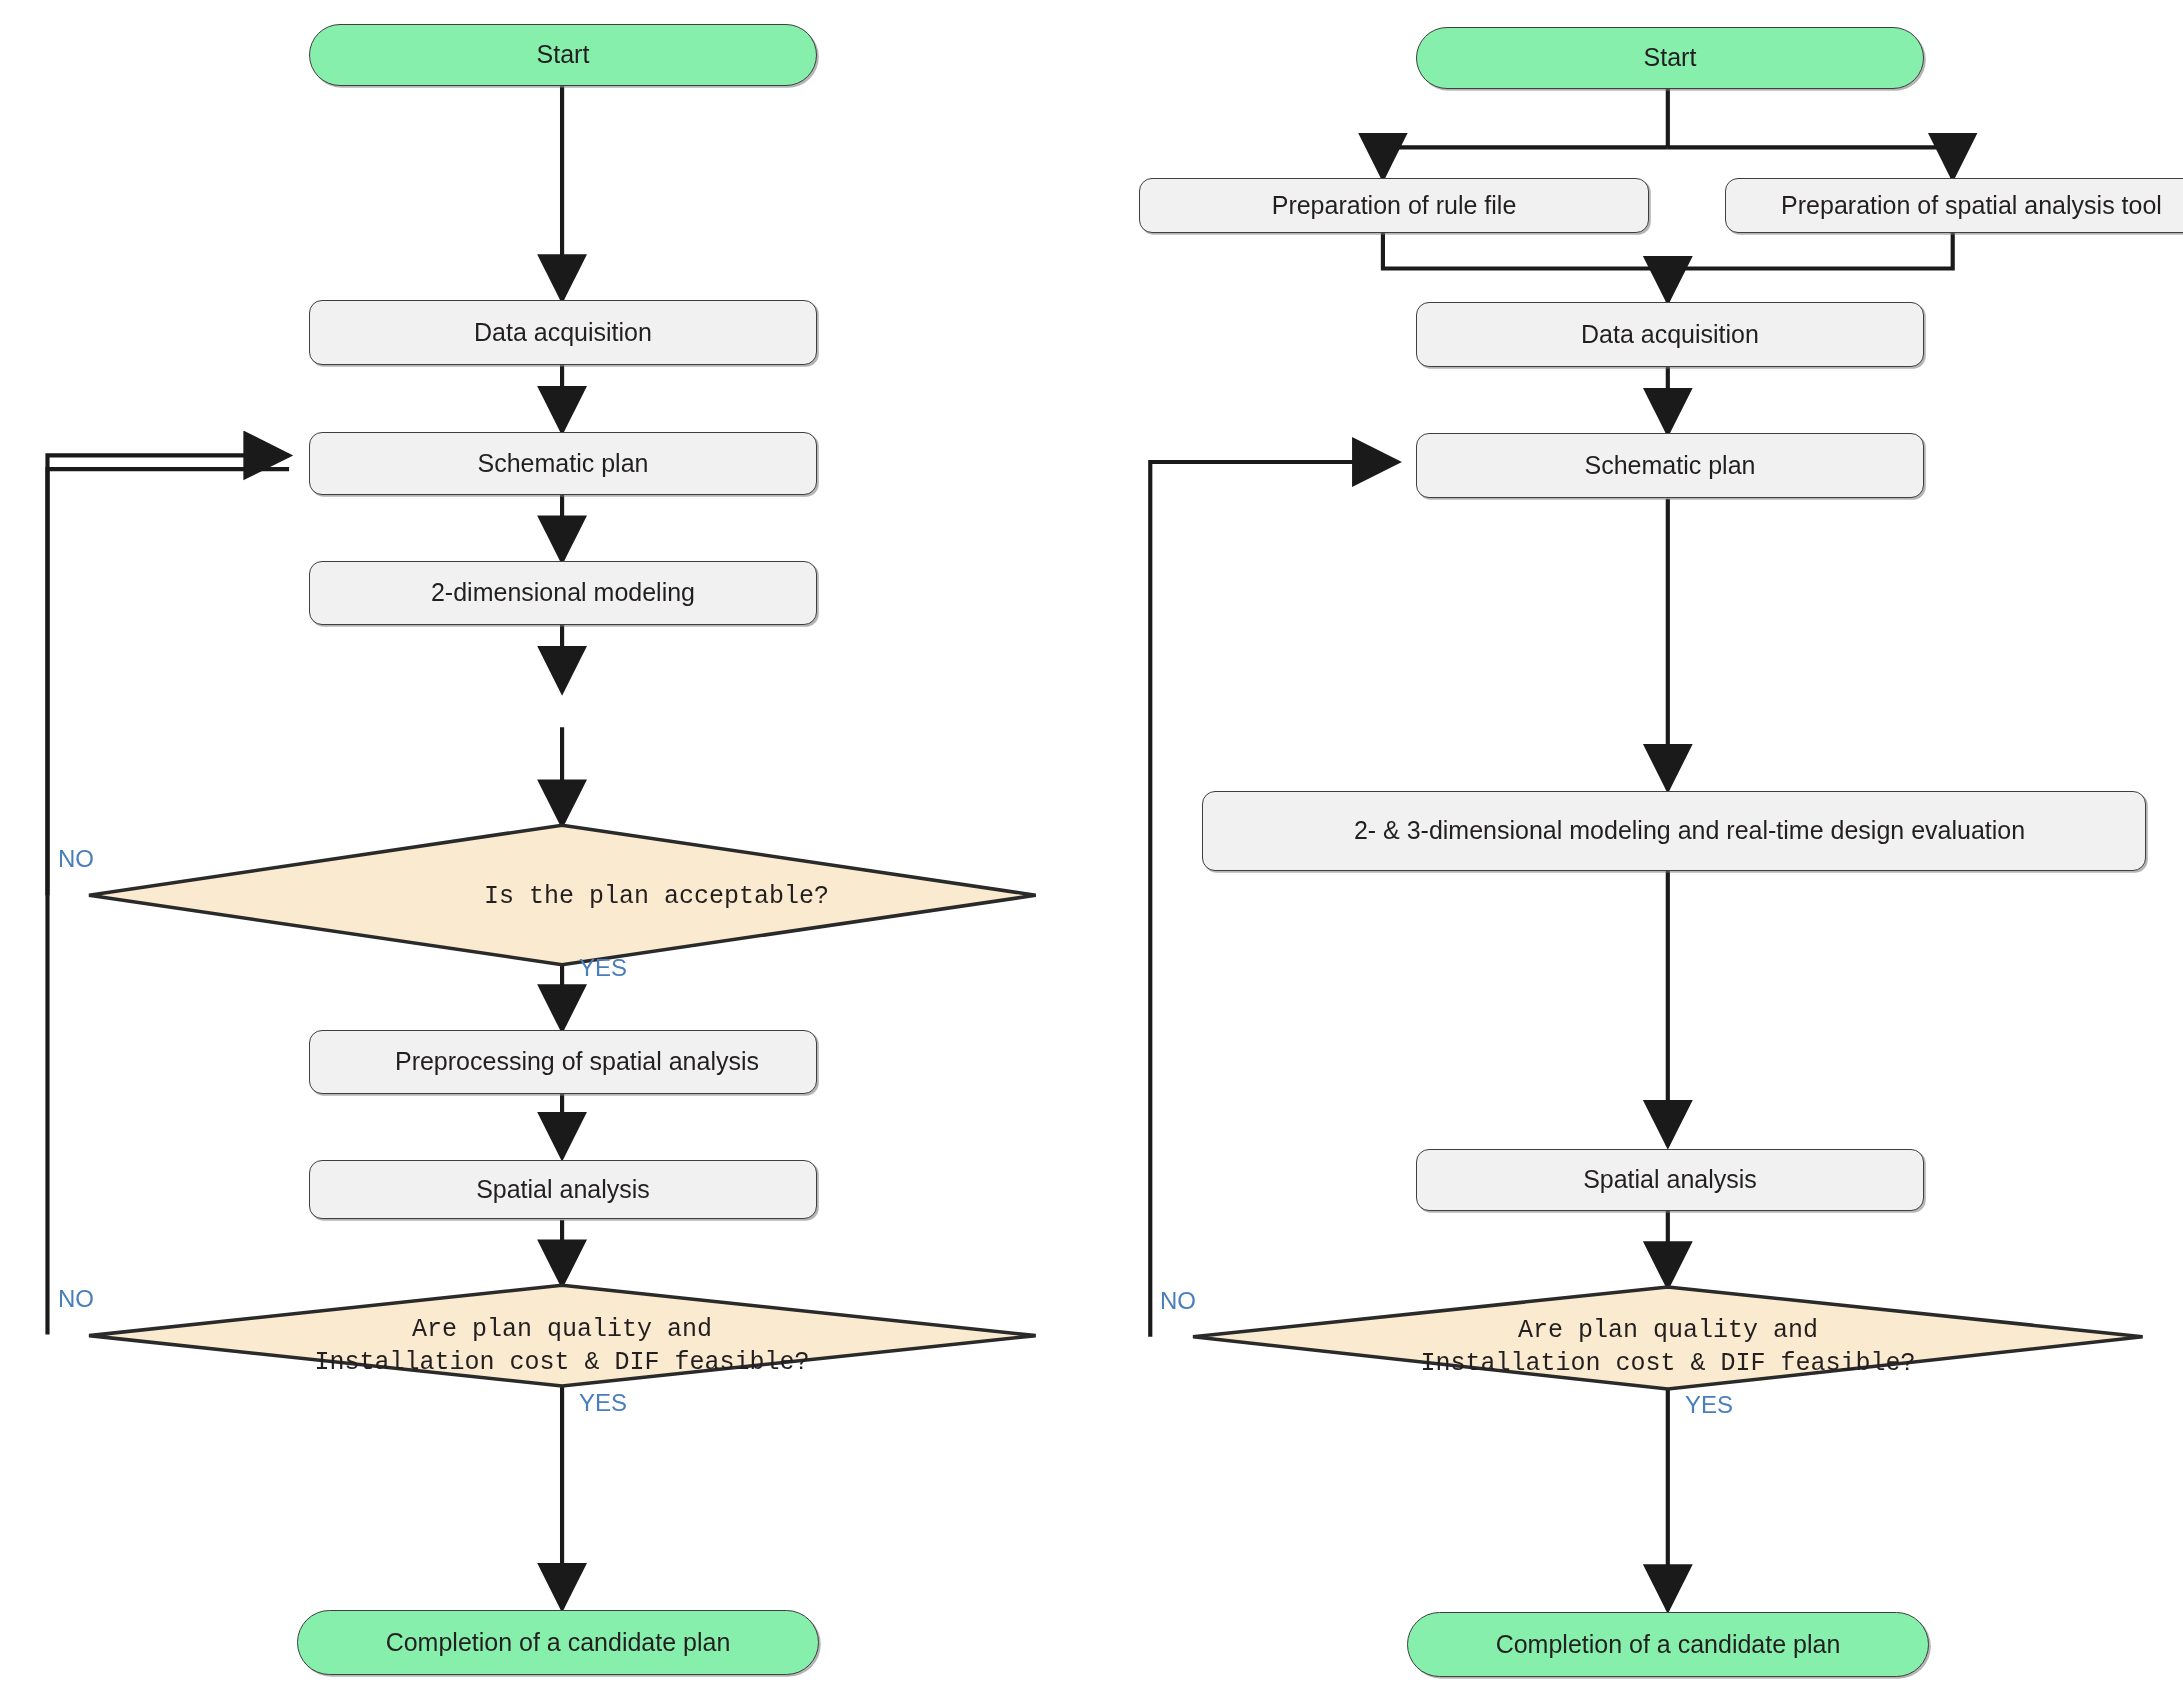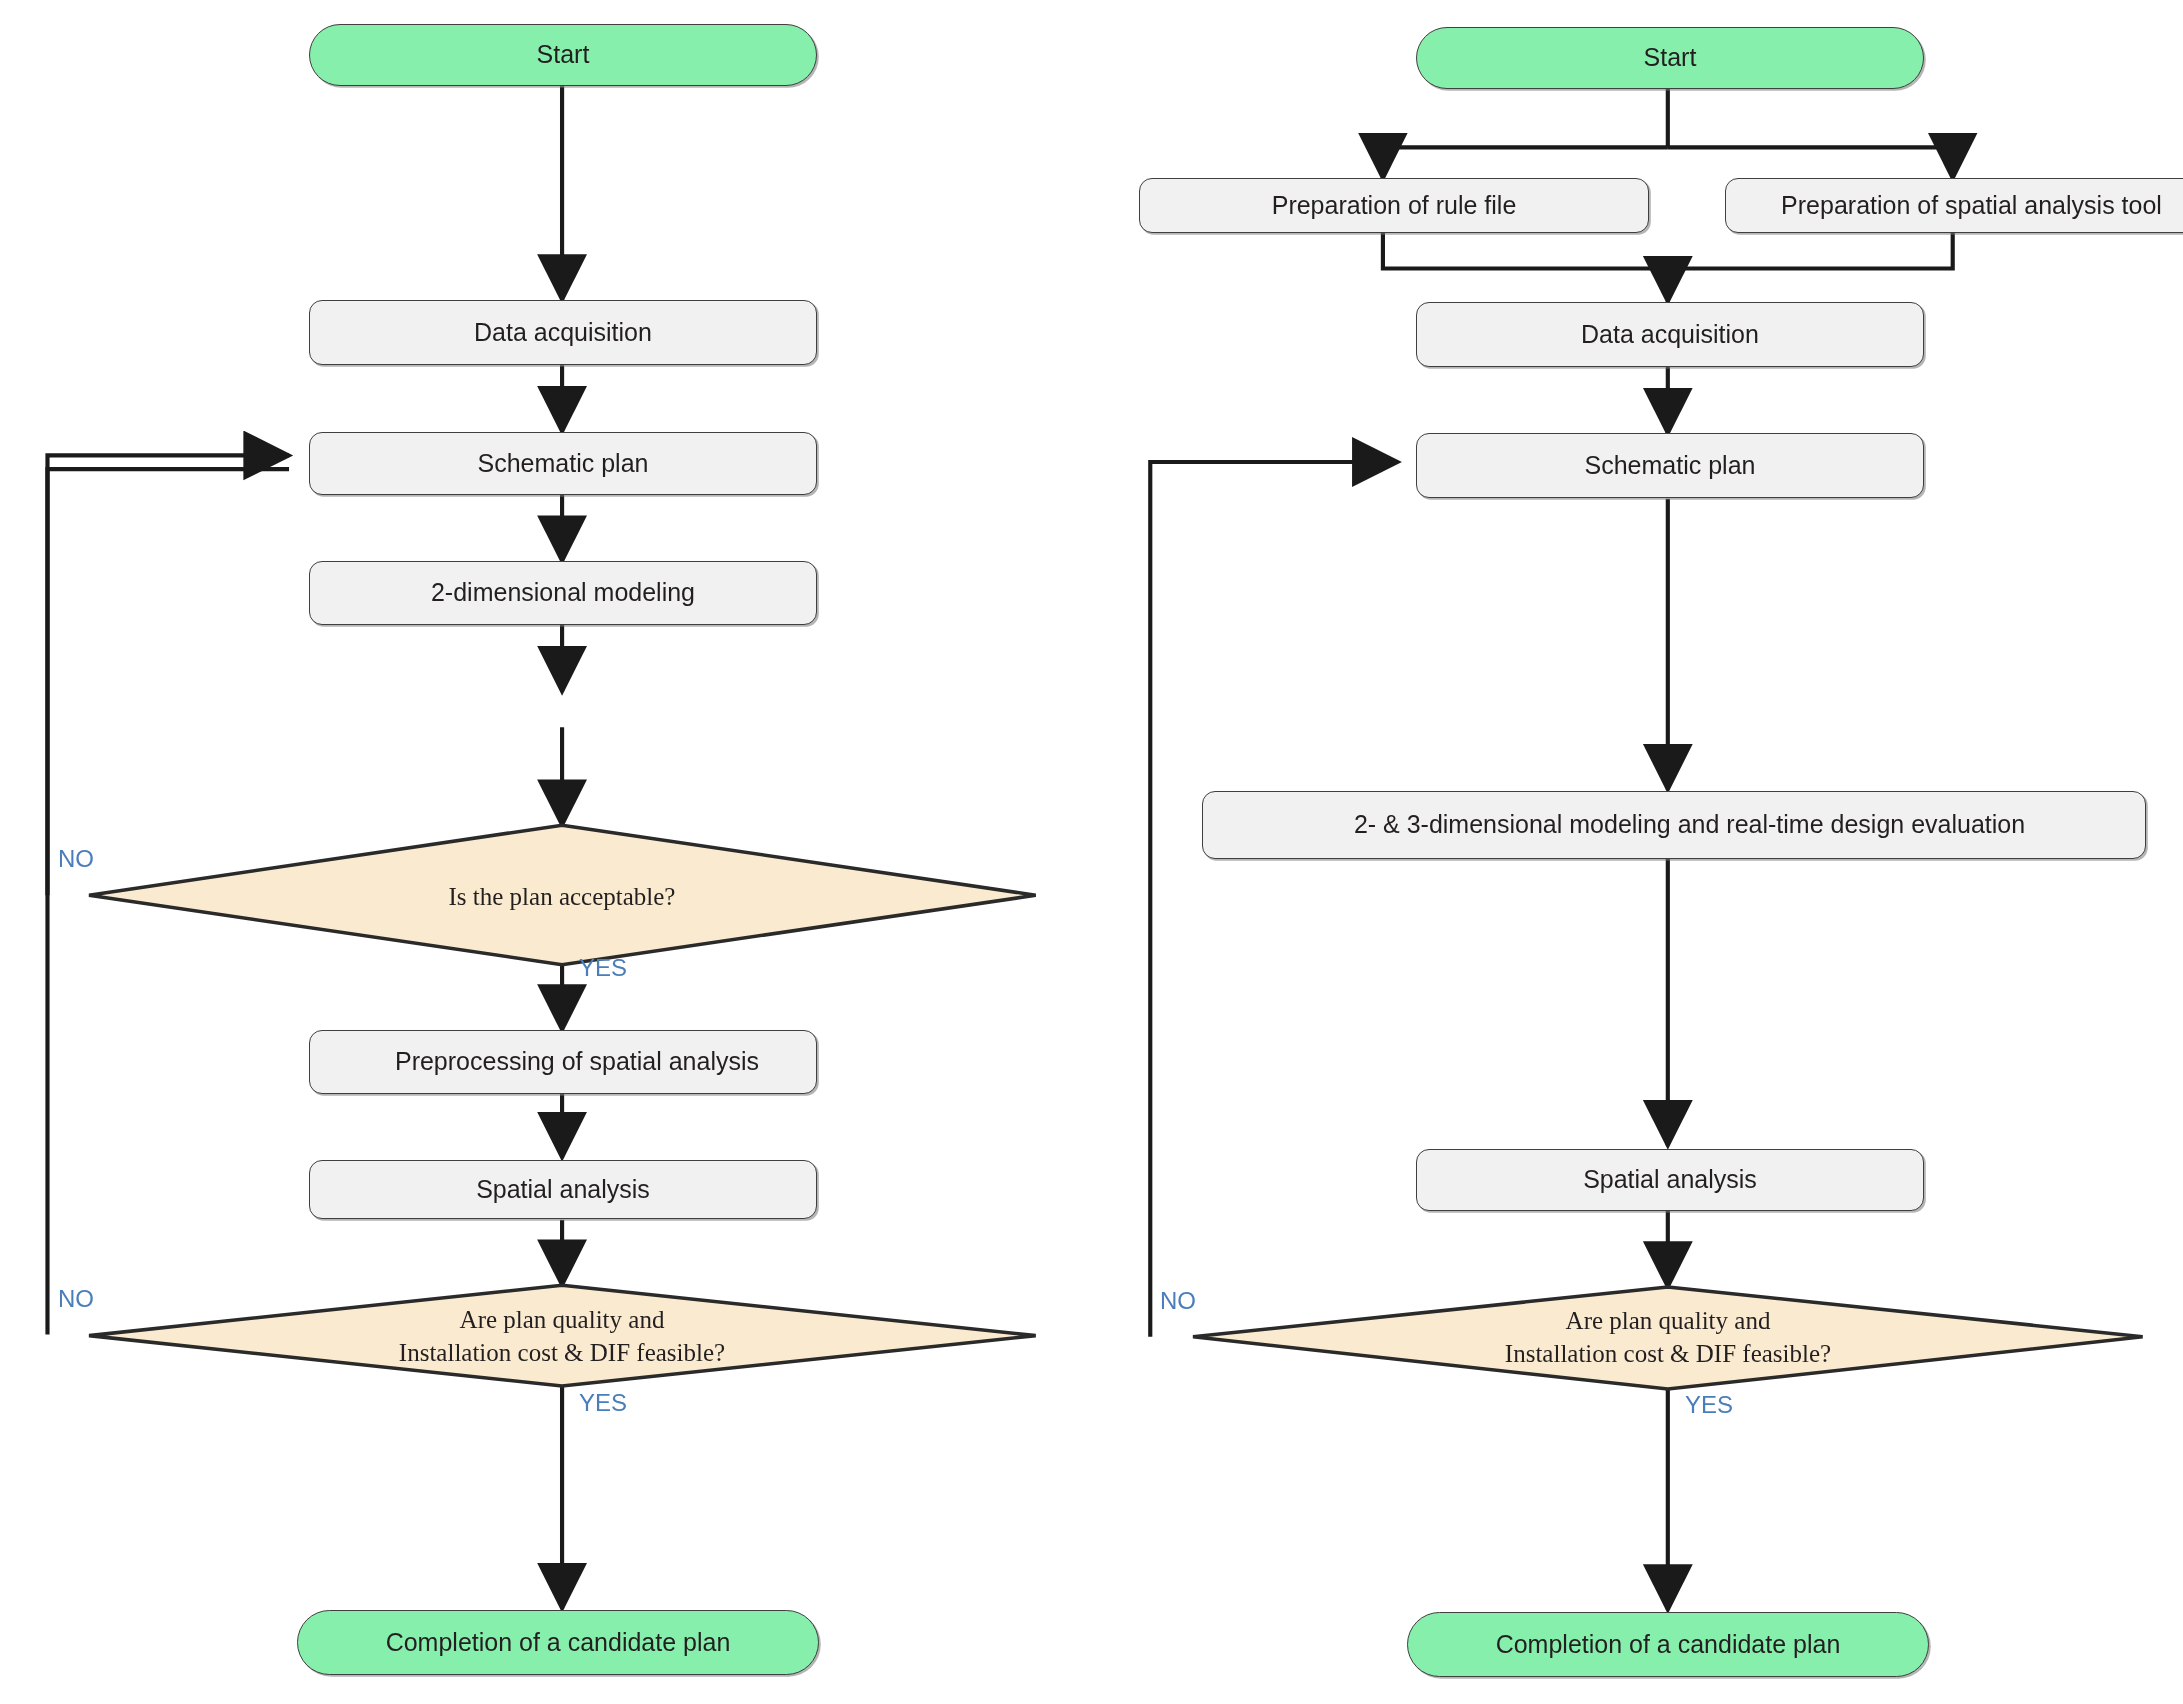--- a/index.html
+++ b/index.html
@@ -28,27 +28,27 @@
     box-shadow:1.8px 1.8px 0 0 rgba(120,120,120,0.55);
   }
   .terminal{
     background:#86efac;
     border:1.8px solid #3f3f3f;
     border-radius:594px;
     box-shadow:1.8px 1.8px 0 0 rgba(120,120,120,0.55);
   }
   .decision-label{
     position:absolute;
-    display:flex;align-items:center;justify-content:center;
+    display:flex;align-items:center;justify-content:flex-end;
     text-align:center;
     color:#231f20;
     font-size:25px;
     line-height:1.32;
     pointer-events:none;
-    font-family:Liberation Serif, serif;
+    font-family:Liberation Mono, monospace;
   }
   .edge-label{
     position:absolute;
     color:#4a7ebb;
     font-size:24px;
     font-family:"Liberation Sans", sans-serif;
     white-space:nowrap;
   }
 </style>
 </head>
@@ -153,21 +153,21 @@
   </div>
 
   <div class="node process" style="left:1416px;top:302px;width:508px;height:65px;">
     <span>Data acquisition</span>
   </div>
 
   <div class="node process" style="left:1416px;top:433px;width:508px;height:65px;">
     <span>Schematic plan</span>
   </div>
 
-  <div class="node process" style="left:1202px;top:791px;width:944px;height:68px;padding-left:31px;">
+  <div class="node process" style="left:1202px;top:791px;width:944px;height:80px;padding-left:31px;">
     <span>2- &amp; 3-dimensional modeling and real-time design evaluation</span>
   </div>
 
   <div class="node process" style="left:1416px;top:1149px;width:508px;height:62px;">
     <span>Spatial analysis</span>
   </div>
 
   <div class="decision-label" style="left:1401px;top:1294px;width:534px;height:86px;flex-direction:column;">
     <span>Are plan quality and</span>
     <span>Installation cost &amp; DIF feasible?</span>

